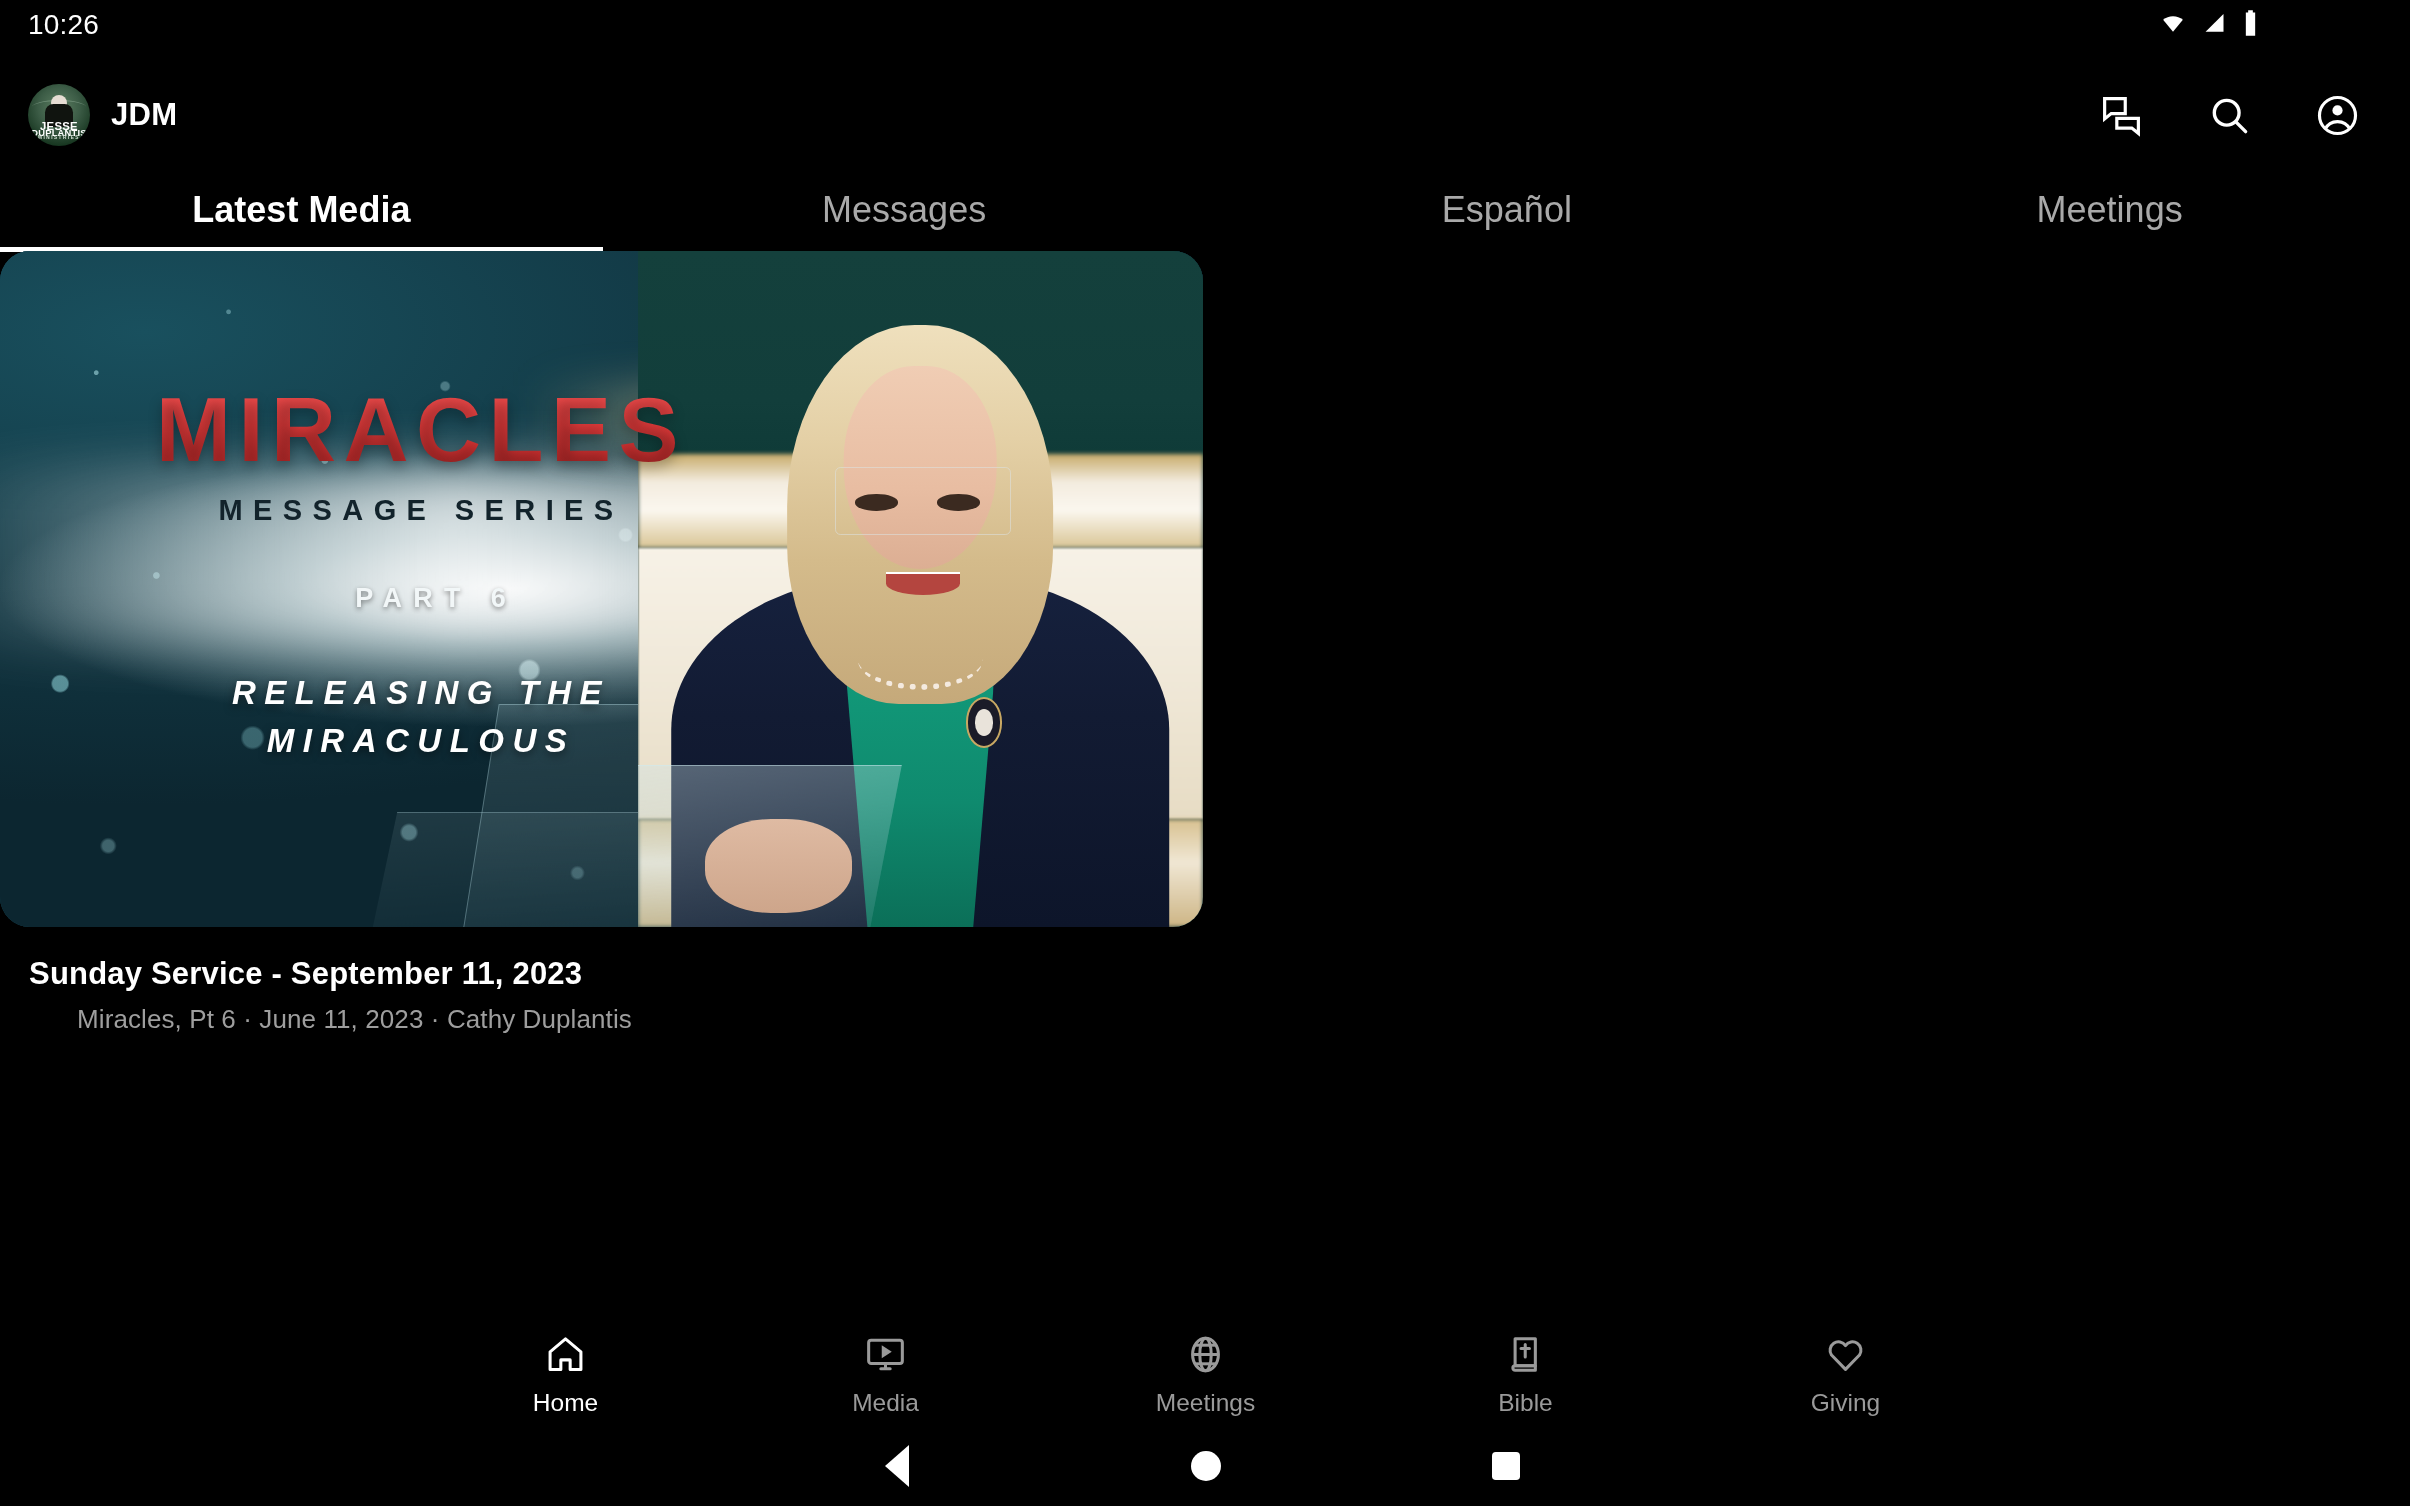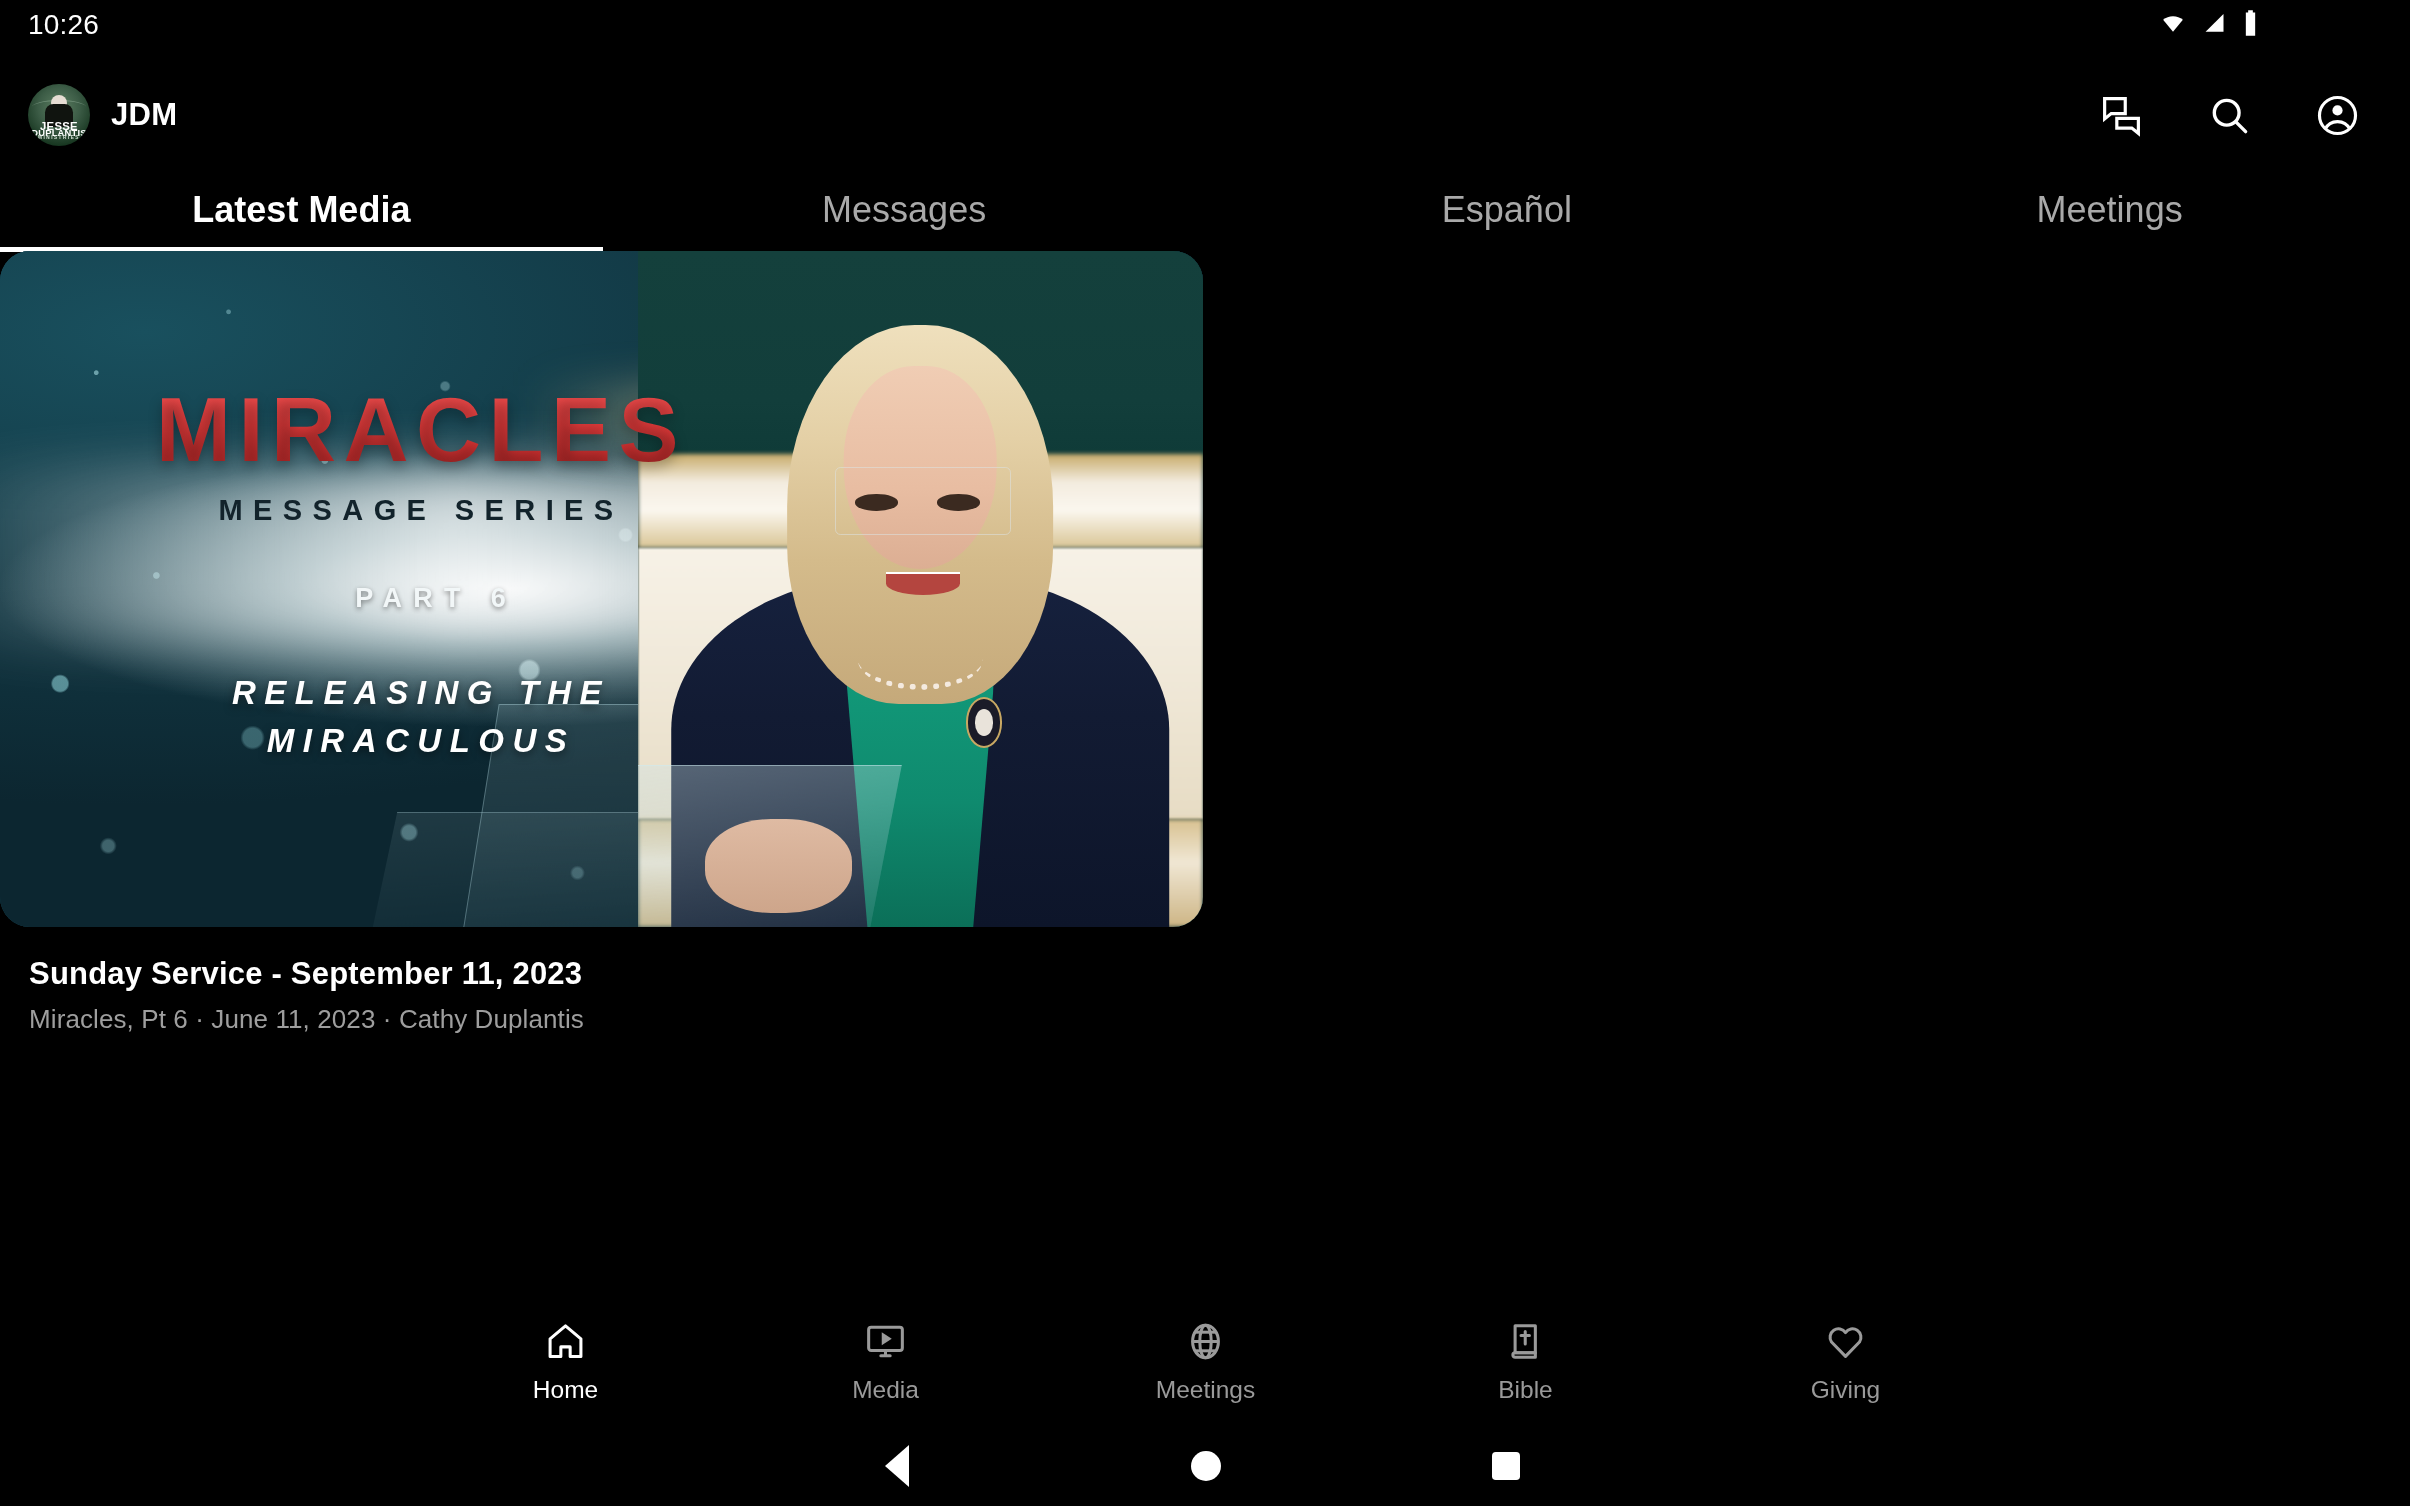--- a/index.html
+++ b/index.html
@@ -215,26 +215,26 @@
     border-top:1.9px solid rgba(212,238,244,.6);
     transform:skewX(-11deg);
   }
 
   .card-title{
     margin-top:29px; padding-left:29px;
     font-size:31px; font-weight:bold; color:#fff; letter-spacing:0.2px;
   }
   .card-sub{
     margin-top:12.2px; padding-left:29px;
-    font-size:26px; color:#9e9e9e; letter-spacing:0.1px;
+    font-size:26px; color:#9e9e9e; letter-spacing:0.1px;margin-left:48px;
   }
 
   
   .bottomnav{
-    position:absolute; left:0; bottom:79px; width:2411px; height:132px;
+    position:absolute; left:0; bottom:66px; width:2411px; height:132px;
     display:flex; align-items:center; justify-content:center; gap:0;
   }
   .nav-item{
     width:320px; display:flex; flex-direction:column; align-items:center;
     gap:10.4px; cursor:pointer; color:#9a9a9a;
   }
   .nav-item.active{ color:#fff; }
   .nav-label{ font-size:24.5px; }
 
   

